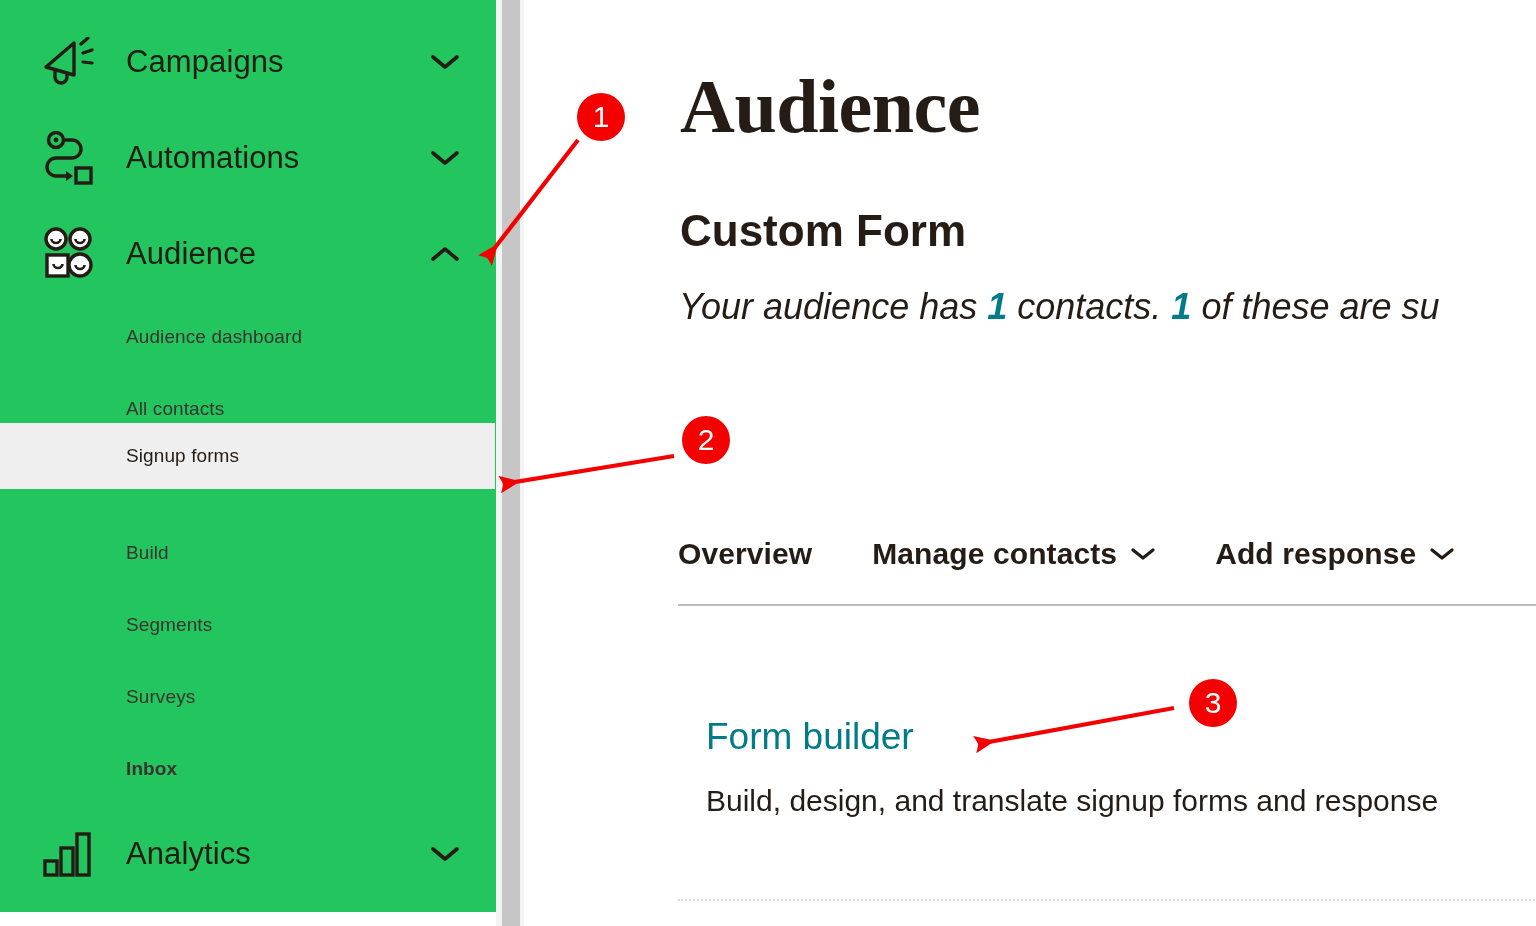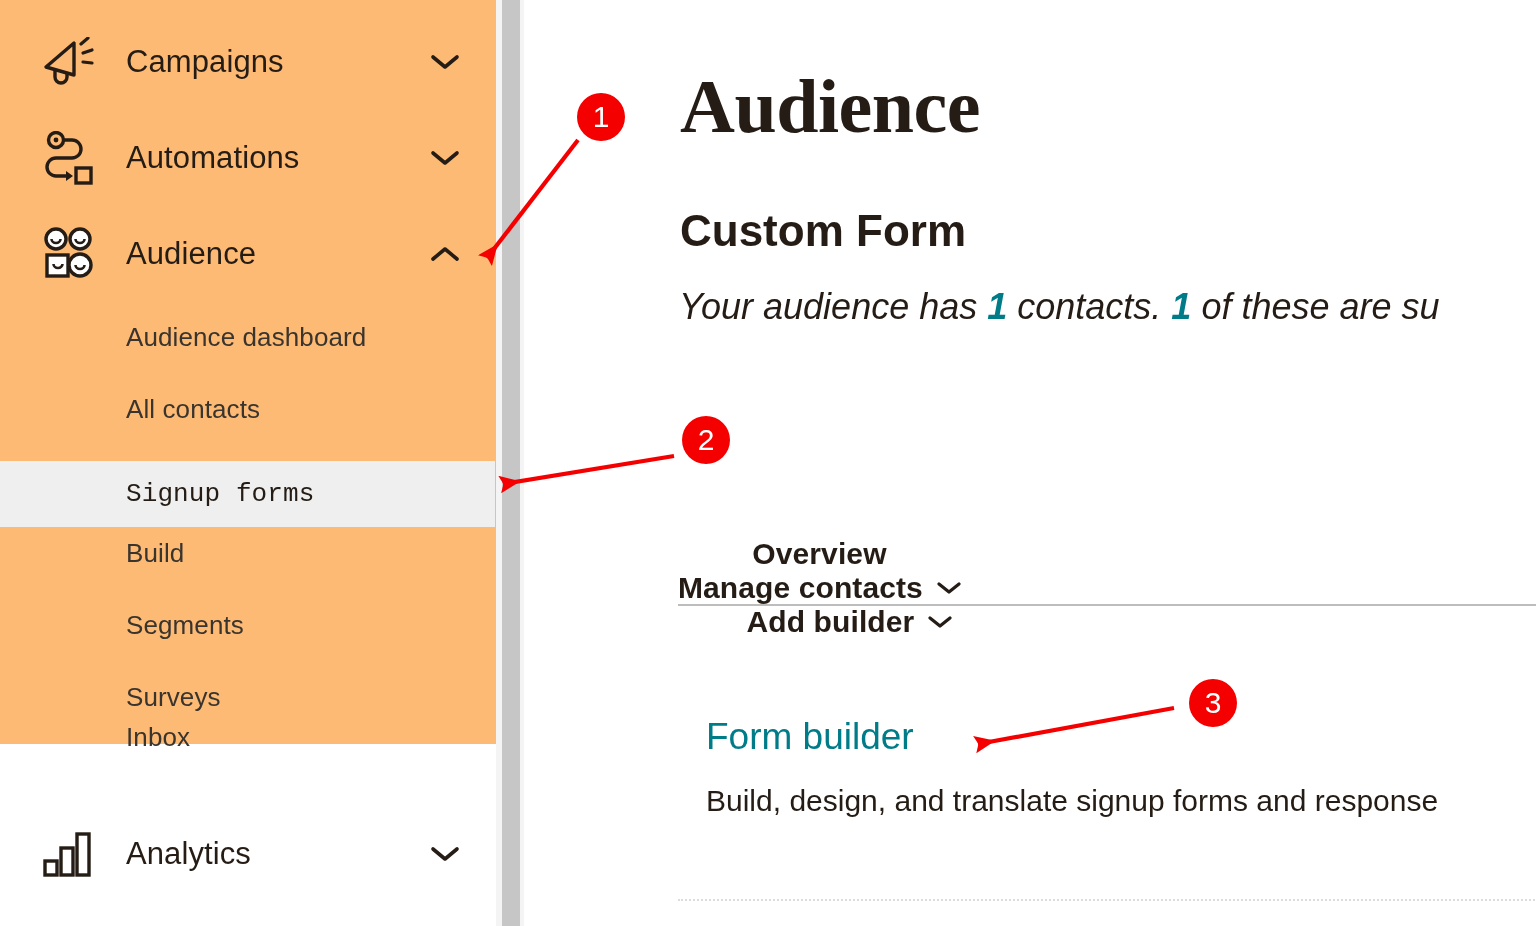--- a/index.html
+++ b/index.html
@@ -14,22 +14,22 @@
     overflow: hidden;
     font-family: "Liberation Sans", sans-serif;
     -webkit-font-smoothing: antialiased;
   }
 
   
   #sidebar {
     position: absolute;
     left: 0; top: 0;
     width: 496px;
-    height: 744px;
-    background: #fdba74;
+    height: 912px;
+    background: #22c55e;
   }
 
   .nav-group {
     position: absolute;
     left: 0;
     width: 496px;
     height: 64px;
     display: flex;
     align-items: center;
   }
@@ -63,21 +63,21 @@
     position: absolute;
     left: 0;
     width: 495px;
     height: 66px;
     display: flex;
     align-items: center;
   }
   .sub-item .sub-label {
     position: absolute;
     left: 126px;
-    font-size: 26px;
+    font-size: 19px;
     color: #3a342e;
     letter-spacing: 0.1px;
     white-space: nowrap;
   }
   .sub-item.active {
     background: #efefef;
   }
   .sub-item.active .sub-label {
     color: #241c15;
   }
@@ -162,22 +162,20 @@
     color: #007c89;
     font-weight: bold;
   }
 
   
   #tabs {
     position: absolute;
     left: 150px;
     top: 537px;
     display: flex;
-    align-items: center;
-    flex-direction: column;
   }
   .tab {
     display: flex;
     align-items: center;
     margin-right: 60px;
     white-space: nowrap;
   }
   .tab:last-child { margin-right: 0; }
   .tab .tab-label {
     font-size: 30px;
@@ -317,33 +315,33 @@
         </svg>
     </span>
   </div>
 
   <div class="sub-item" style="top:304px;">
     <span class="sub-label">Audience dashboard</span>
   </div>
   <div class="sub-item" style="top:376px;padding-left:40px;">
     <span class="sub-label">All contacts</span>
   </div>
-  <div class="sub-item active" style="top:461px;font-family:Liberation Mono, monospace;">
+  <div class="sub-item active" style="top:423px;">
     <span class="sub-label">Signup forms</span>
   </div>
   <div class="sub-item" style="top:520px;">
     <span class="sub-label">Build</span>
   </div>
   <div class="sub-item" style="top:592px;">
     <span class="sub-label">Segments</span>
   </div>
   <div class="sub-item" style="top:664px;padding-left:29px;">
     <span class="sub-label">Surveys</span>
   </div>
-  <div class="sub-item" style="top:704px;">
+  <div class="sub-item" style="top:736px;font-weight:bold;">
     <span class="sub-label">Inbox</span>
   </div>
 
   <div class="nav-group" style="top:822px;">
     <span class="nav-icon">
       <svg width="54" height="46" viewBox="0 0 54 46" fill="none">
         <rect x="3" y="30" width="12" height="14" stroke="#241c15" stroke-width="3.4" fill="none"></rect>
         <rect x="19" y="17" width="12" height="27" stroke="#241c15" stroke-width="3.4" fill="none"></rect>
         <rect x="35" y="3" width="12" height="41" stroke="#241c15" stroke-width="3.4" fill="none"></rect>
       </svg>
@@ -378,21 +376,21 @@
     </div>
     <div class="tab">
       <span class="tab-label">Manage contacts</span>
       <span class="tab-chev">
         <svg width="24" height="14" viewBox="0 0 24 14">
             <path d="M2 3 L12 11 L22 3" stroke="#241c15" stroke-width="3.2" fill="none" stroke-linecap="round" stroke-linejoin="round"></path>
           </svg>
       </span>
     </div>
     <div class="tab">
-      <span class="tab-label">Add builder</span>
+      <span class="tab-label">Add response</span>
       <span class="tab-chev">
         <svg width="24" height="14" viewBox="0 0 24 14">
             <path d="M2 3 L12 11 L22 3" stroke="#241c15" stroke-width="3.2" fill="none" stroke-linecap="round" stroke-linejoin="round"></path>
           </svg>
       </span>
     </div>
   </div>
   <div id="tabs-rule"></div>
 
   <a id="form-builder-link">Form builder</a>

